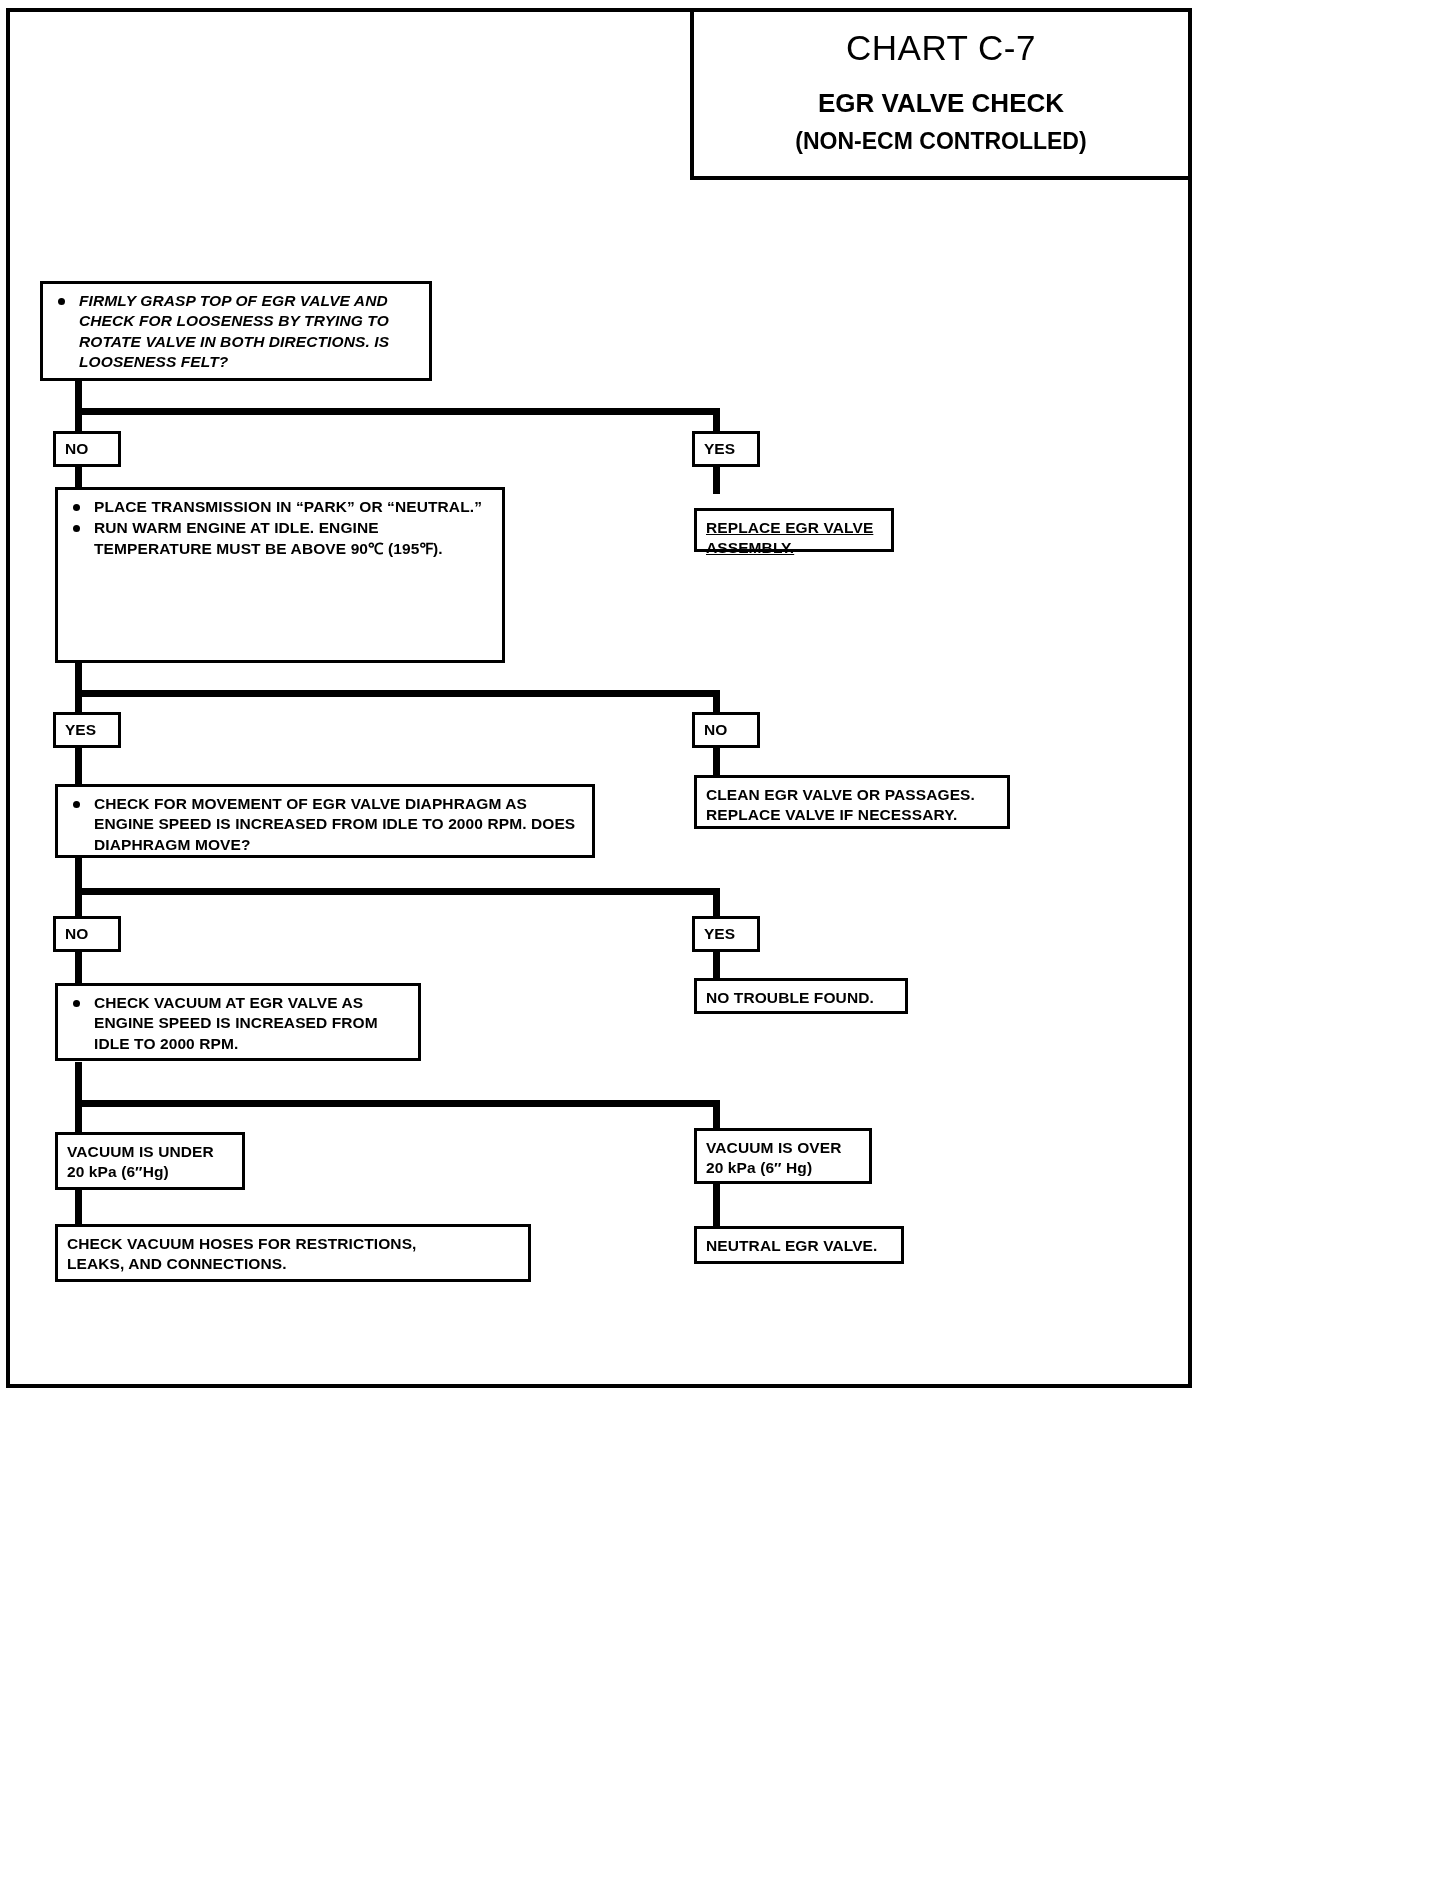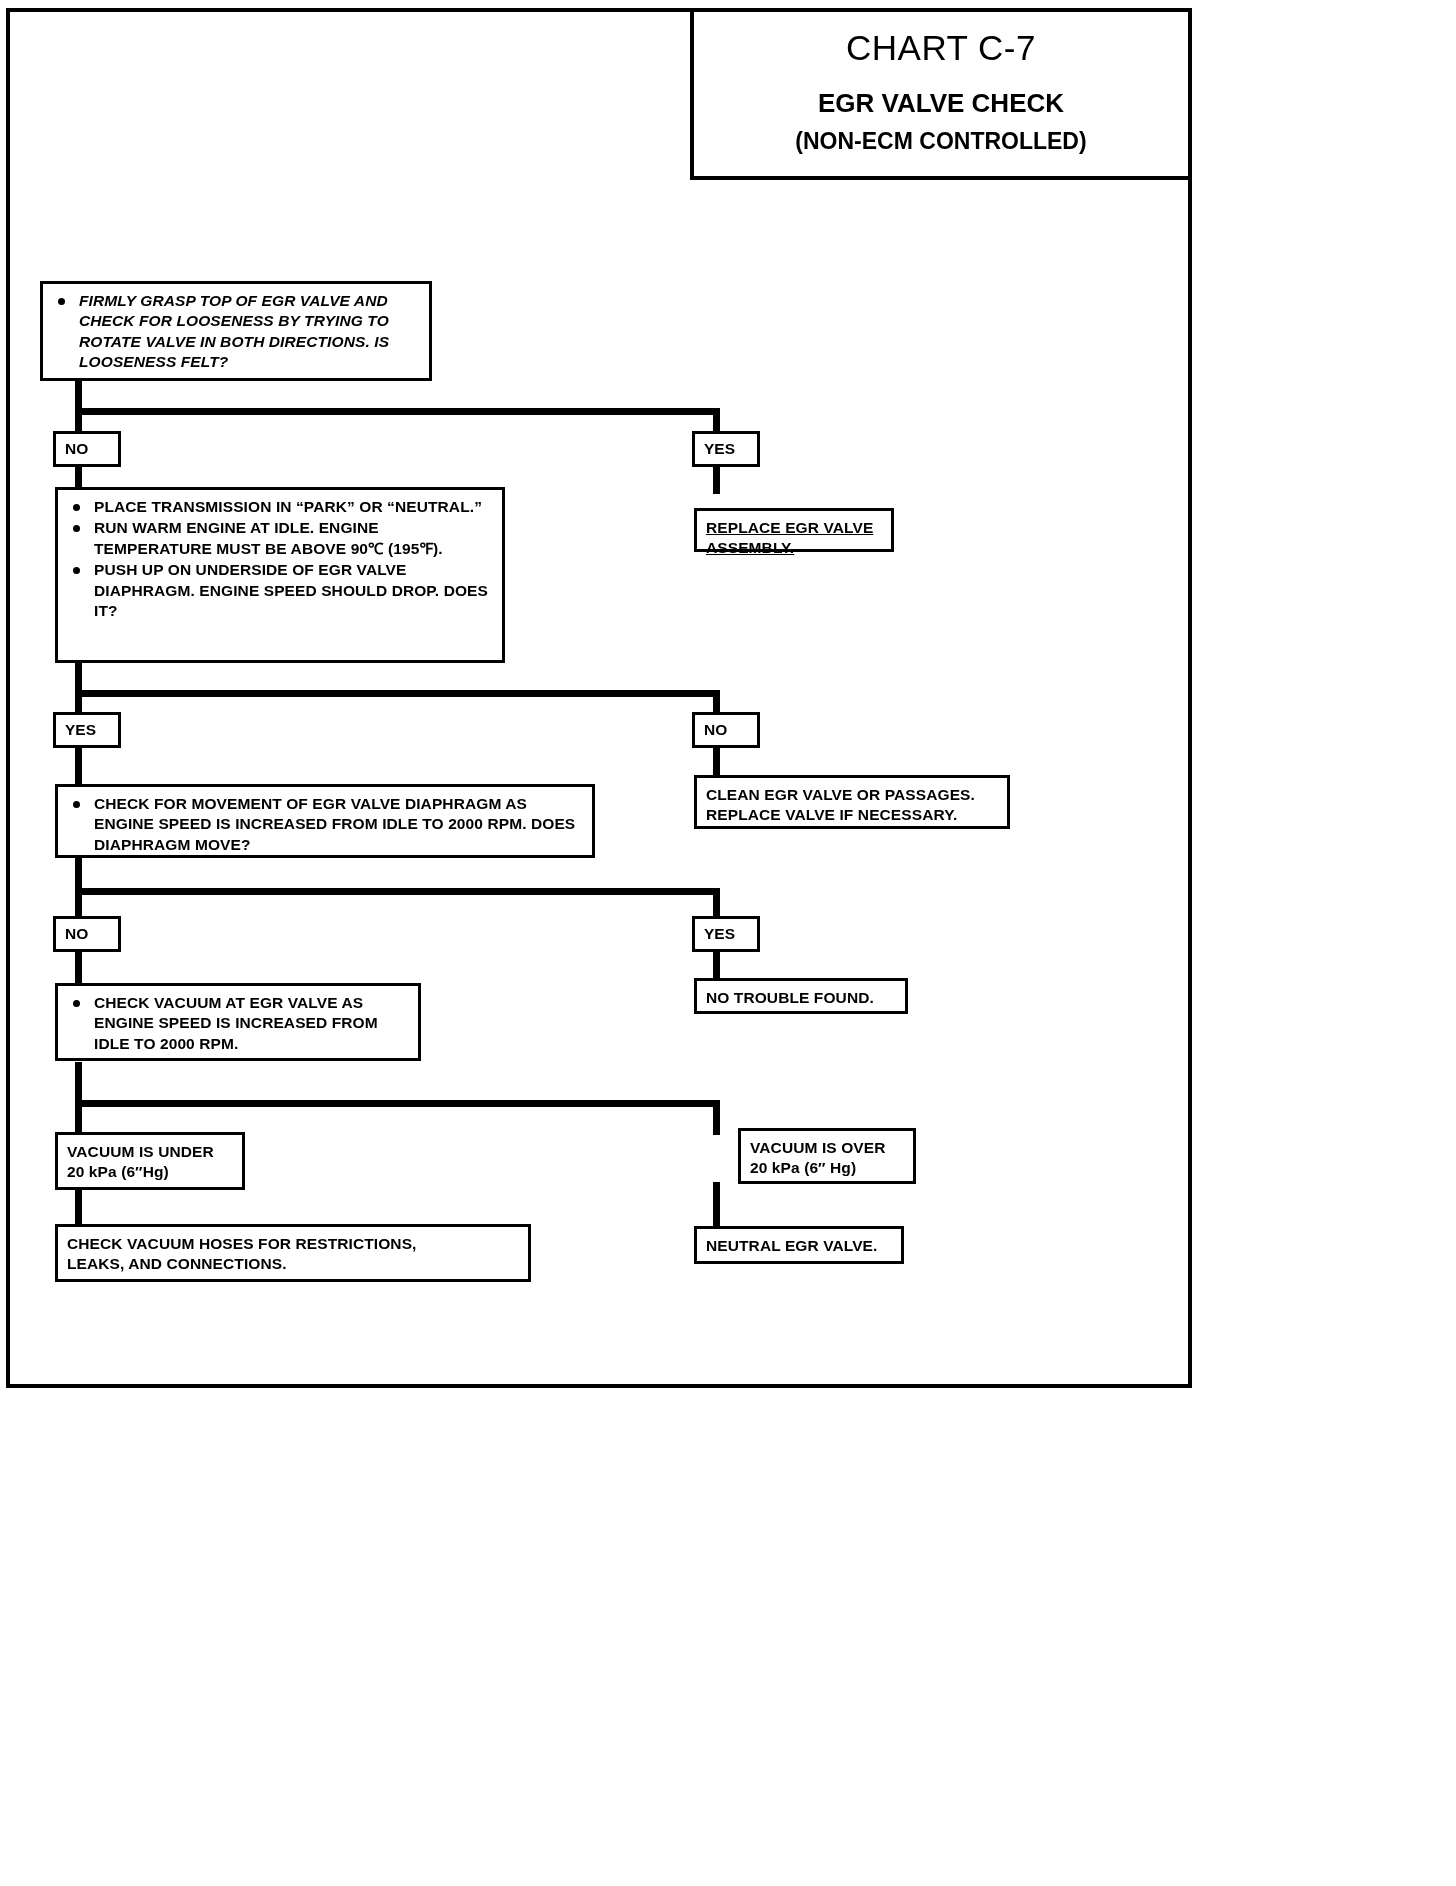--- a/index.html
+++ b/index.html
@@ -193,21 +193,20 @@
     <div class="box-body">
       <div class="plain-line">REPLACE EGR VALVE ASSEMBLY.</div>
     </div>
   </div>
 
   <div class="box" style="left:55px; top:487px; width:450px; height:176px;">
     <div class="box-body">
       <ul class="bullets">
         <li>PLACE TRANSMISSION IN “PARK” OR “NEUTRAL.”</li>
         <li>RUN WARM ENGINE AT IDLE.  ENGINE TEMPERATURE MUST BE  ABOVE 90℃ (195℉).</li>
-        <li>PUSH UP ON UNDERSIDE OF EGR VALVE DIAPHRAGM.  ENGINE SPEED SHOULD DROP. DOES IT?</li>
       </ul>
     </div>
   </div>
 
   <div class="tag" style="left:53px; top:712px; width:68px; height:36px;">
     <span>YES</span>
   </div>
   <div class="tag" style="left:692px; top:712px; width:68px; height:36px;">
     <span>NO</span>
   </div>
@@ -247,21 +246,21 @@
     </div>
   </div>
 
   <div class="box" style="left:55px; top:1132px; width:190px; height:58px;">
     <div class="box-body">
       <div class="plain-line">VACUUM IS UNDER</div>
       <div class="plain-line">20 kPa (6″Hg)</div>
     </div>
   </div>
 
-  <div class="box" style="left:694px; top:1128px; width:178px; height:56px;margin-left:44px;">
+  <div class="box" style="left:694px; top:1128px; width:178px; height:56px;">
     <div class="box-body">
       <div class="plain-line">VACUUM IS  OVER</div>
       <div class="plain-line">20 kPa (6″ Hg)</div>
     </div>
   </div>
 
   <div class="box" style="left:55px; top:1224px; width:476px; height:58px;">
     <div class="box-body">
       <div class="plain-line">CHECK VACUUM HOSES FOR RESTRICTIONS,</div>
       <div class="plain-line">LEAKS, AND CONNECTIONS.</div>

